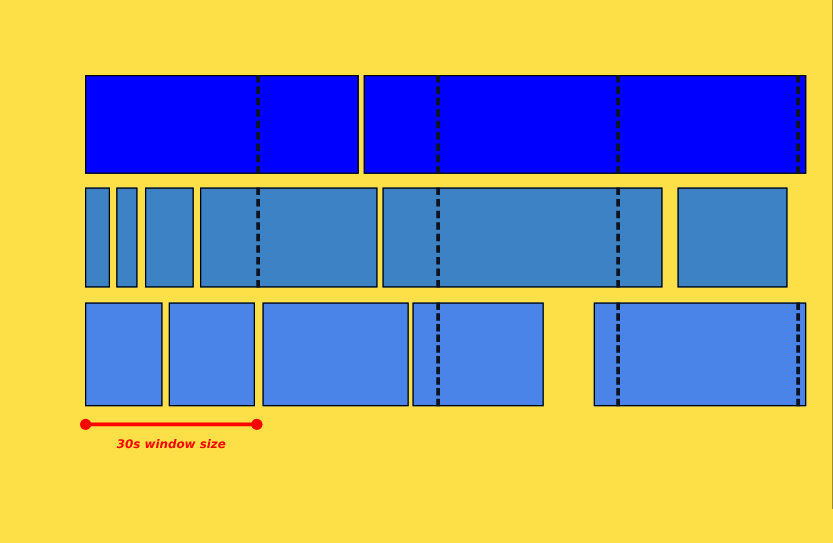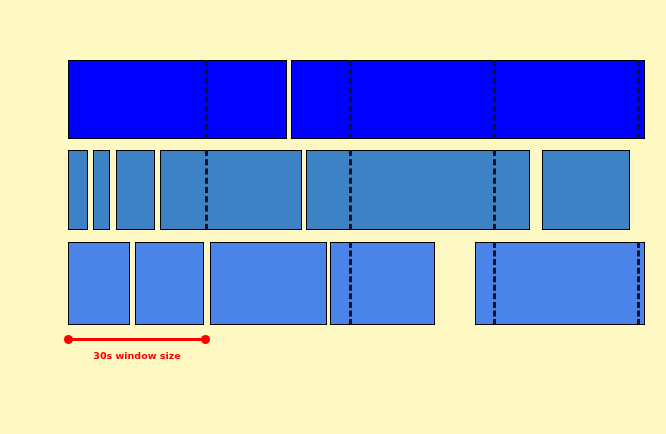--- a/index.html
+++ b/index.html
@@ -61,21 +61,21 @@
     font-size: 9.5px;
     font-weight: bold;
     font-family: "DejaVu Sans", "Liberation Sans", sans-serif;
     white-space: nowrap;
     z-index: 9;
   }
 </style>
 </head>
 <body style="background: rgb(0, 0, 0);">
 
-<div id="figure" style="background: #fef9c3;">
+<div id="figure" style="background: #fde047; font-style: italic;">
   <div class="plot-area">
     <div id="rows-layer">
         <div style="position: absolute; left: 0px; top: 0px; width: 100%; height: 100%;">
           <div class="seg" style="left: 68px; top: 60px; width: 219px; height: 79px; background: rgb(0, 0, 255);"></div>
           <div class="seg" style="left: 291px; top: 60px; width: 354px; height: 79px; background: rgb(0, 0, 255);"></div>
         </div>
         <div style="position: absolute; left: 0px; top: 0px; width: 100%; height: 100%;">
           <div class="seg" style="left: 68px; top: 150px; width: 20px; height: 80px; background: rgb(60, 130, 196);"></div>
           <div class="seg" style="left: 93px; top: 150px; width: 17px; height: 80px; background: rgb(60, 130, 196);"></div>
           <div class="seg" style="left: 116px; top: 150px; width: 39px; height: 80px; background: rgb(60, 130, 196);"></div>

